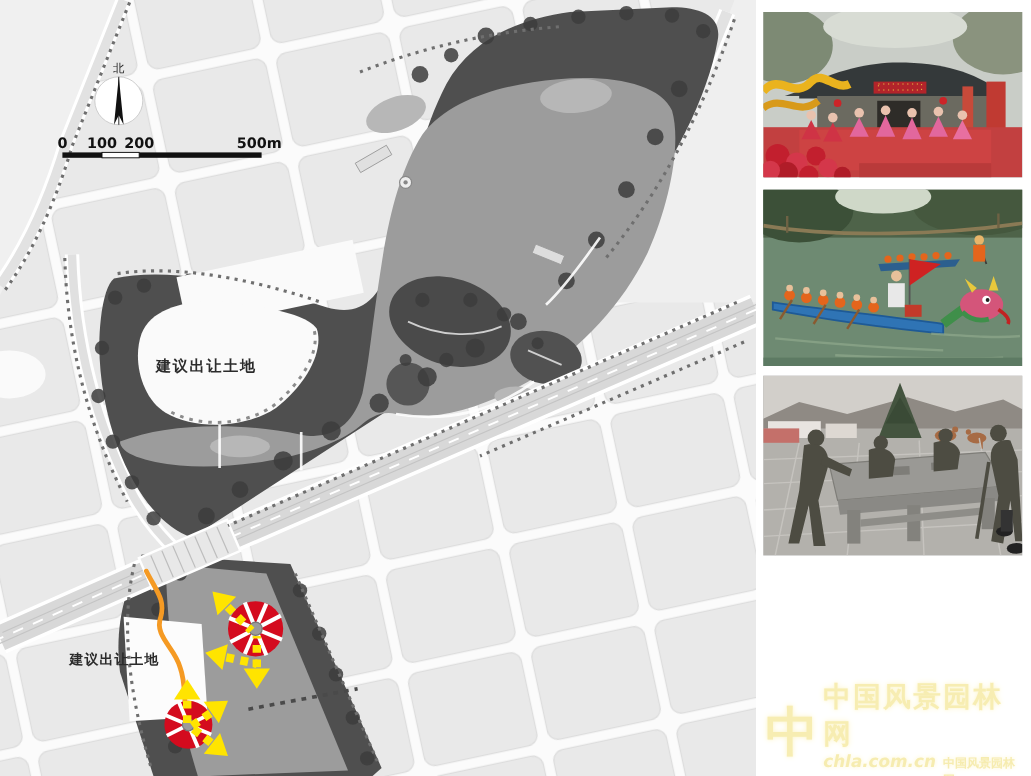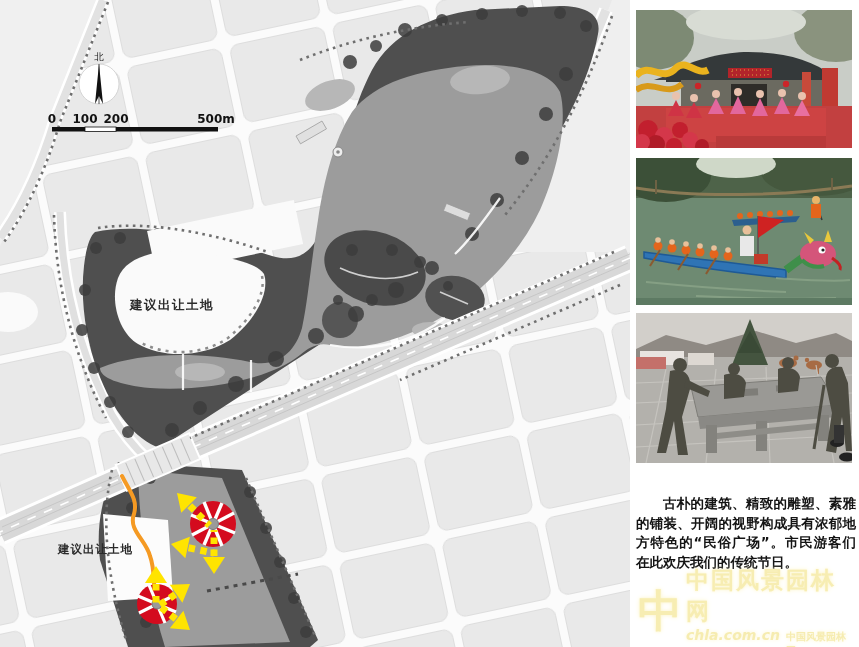--- a/index.html
+++ b/index.html
@@ -444,21 +444,20 @@
         <line x1="188" y1="72" x2="178" y2="136" stroke="#4d4c42" stroke-width="3"></line>
       </g>
       <g fill="#222222">
         <ellipse cx="201" cy="130" rx="7" ry="4"></ellipse>
           <ellipse cx="211" cy="144" rx="8" ry="4.5"></ellipse>
         <rect x="198" y="112" width="10" height="18" fill="#333333"></rect>
       </g>
     </svg>
   </div>
 
-  <p class="caption">古朴的建筑、精致的雕塑、素雅的铺装、开阔的视野构成具有浓郁地方特色的“民俗广场”。市民游客们在此欢庆我们的传统节日。</p>
 
   <div class="watermark">
     <span class="wm-logo">中</span>
     <span class="wm-right">
       <span class="wm-title">中国风景园林网</span>
       <span class="wm-sub">
         <span>chla.com.cn</span>
         <small>中国风景园林网</small>
       </span>
     </span>

